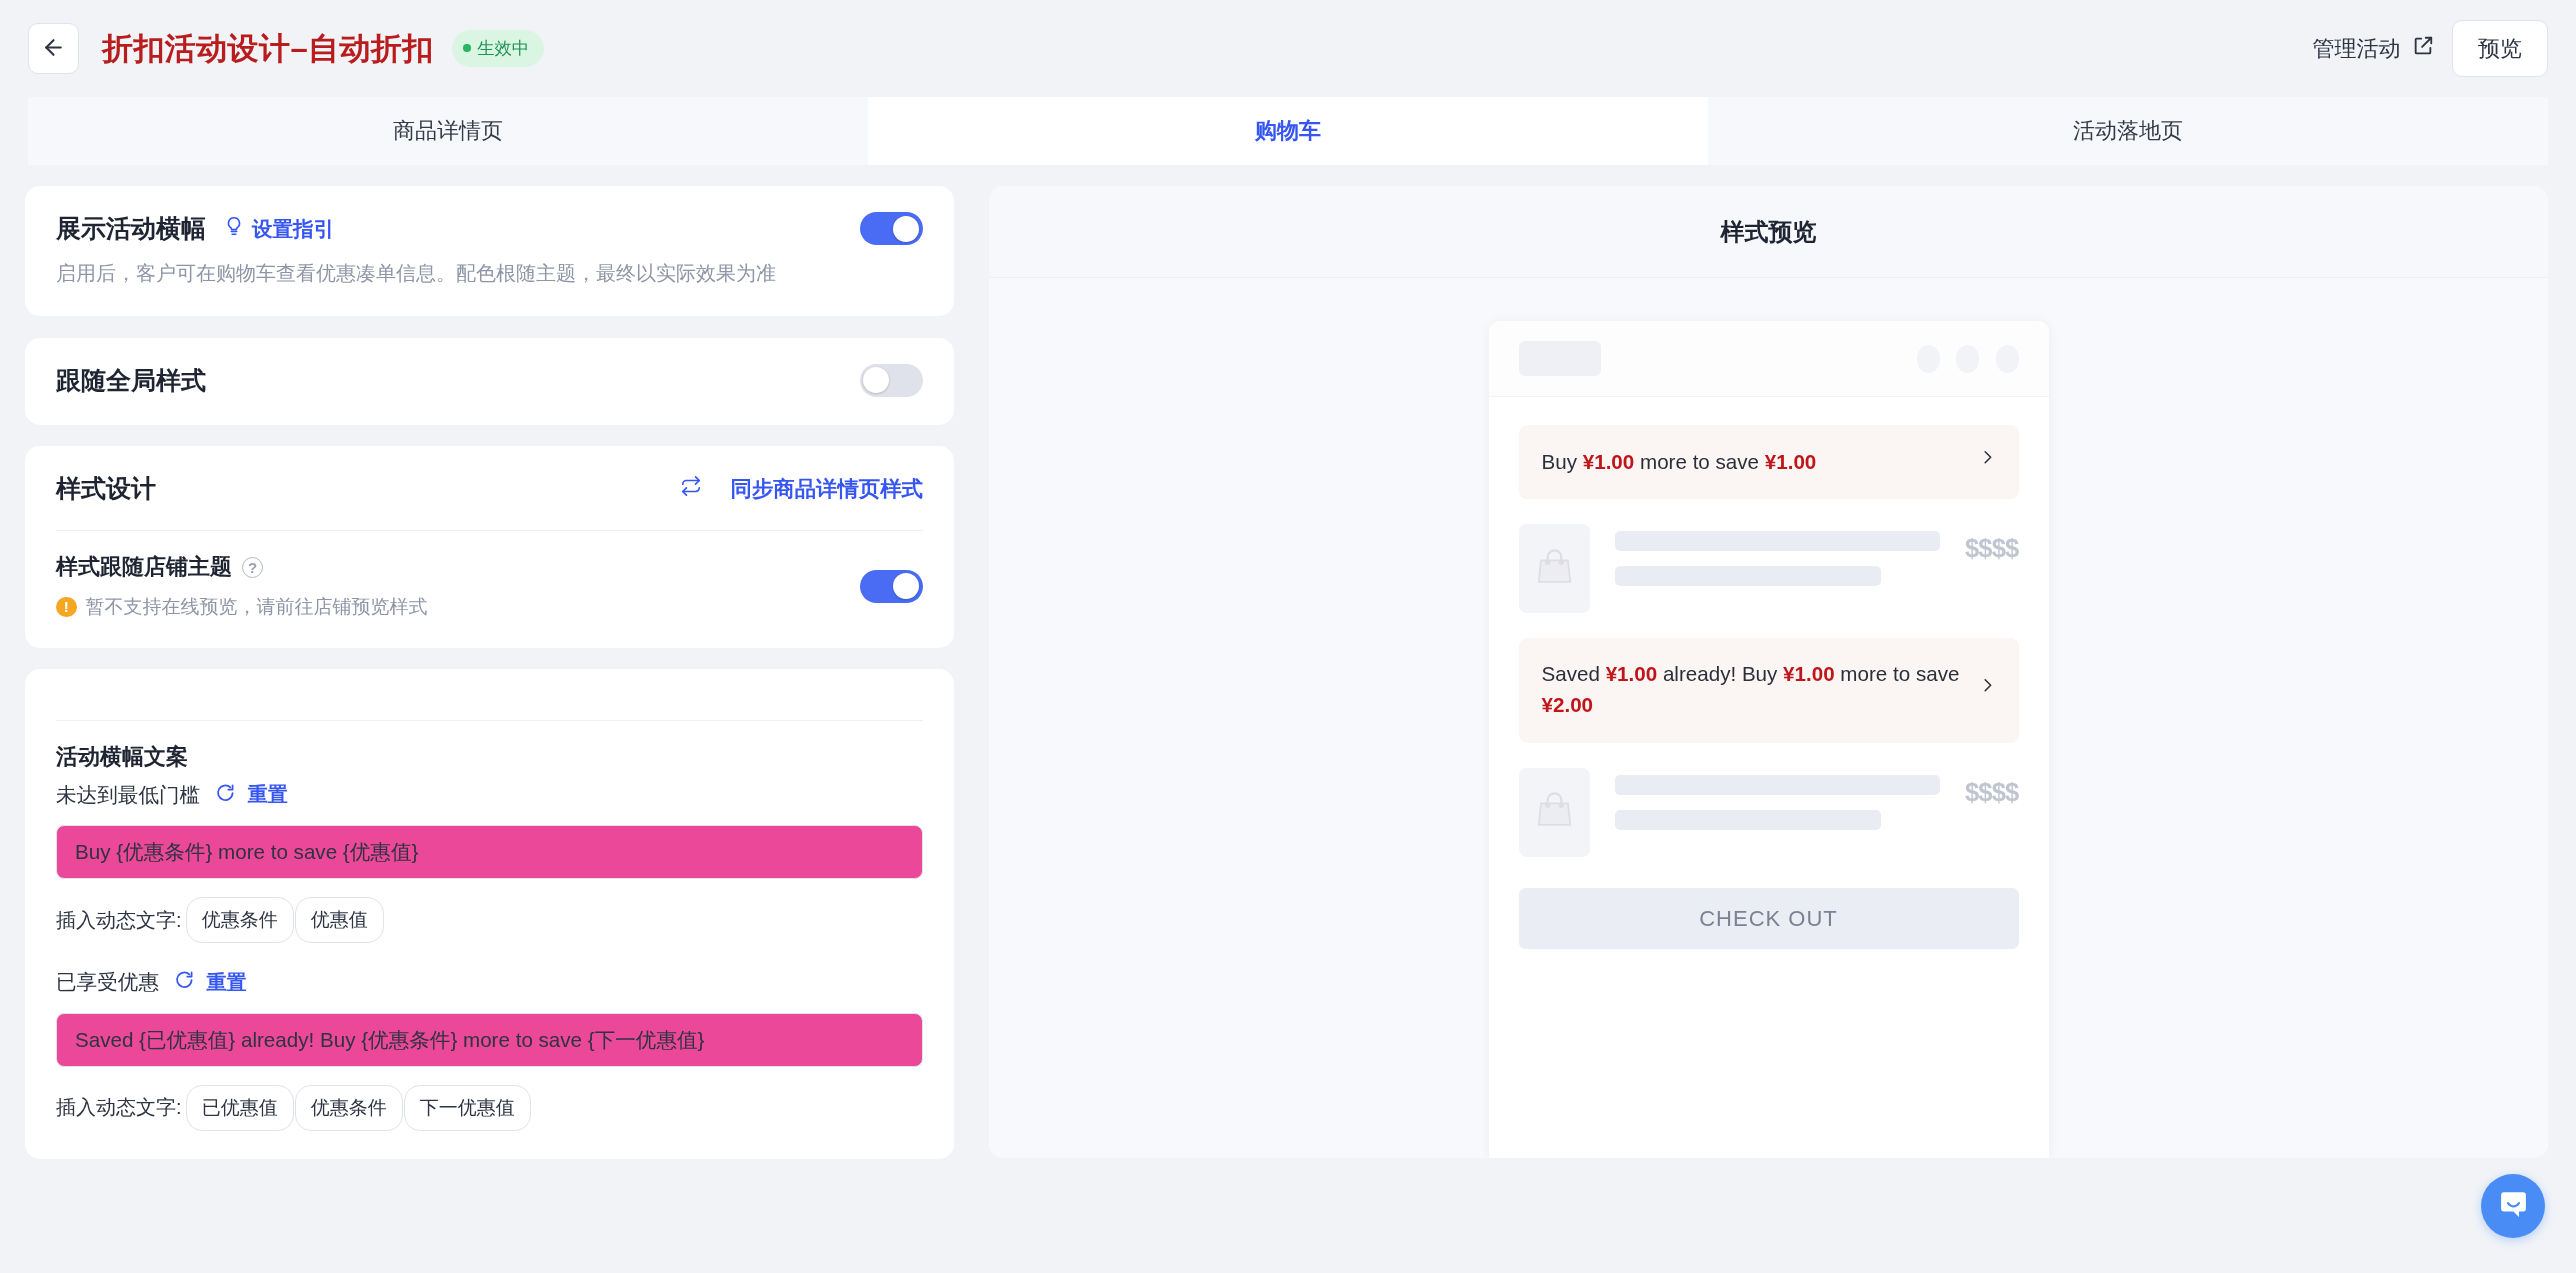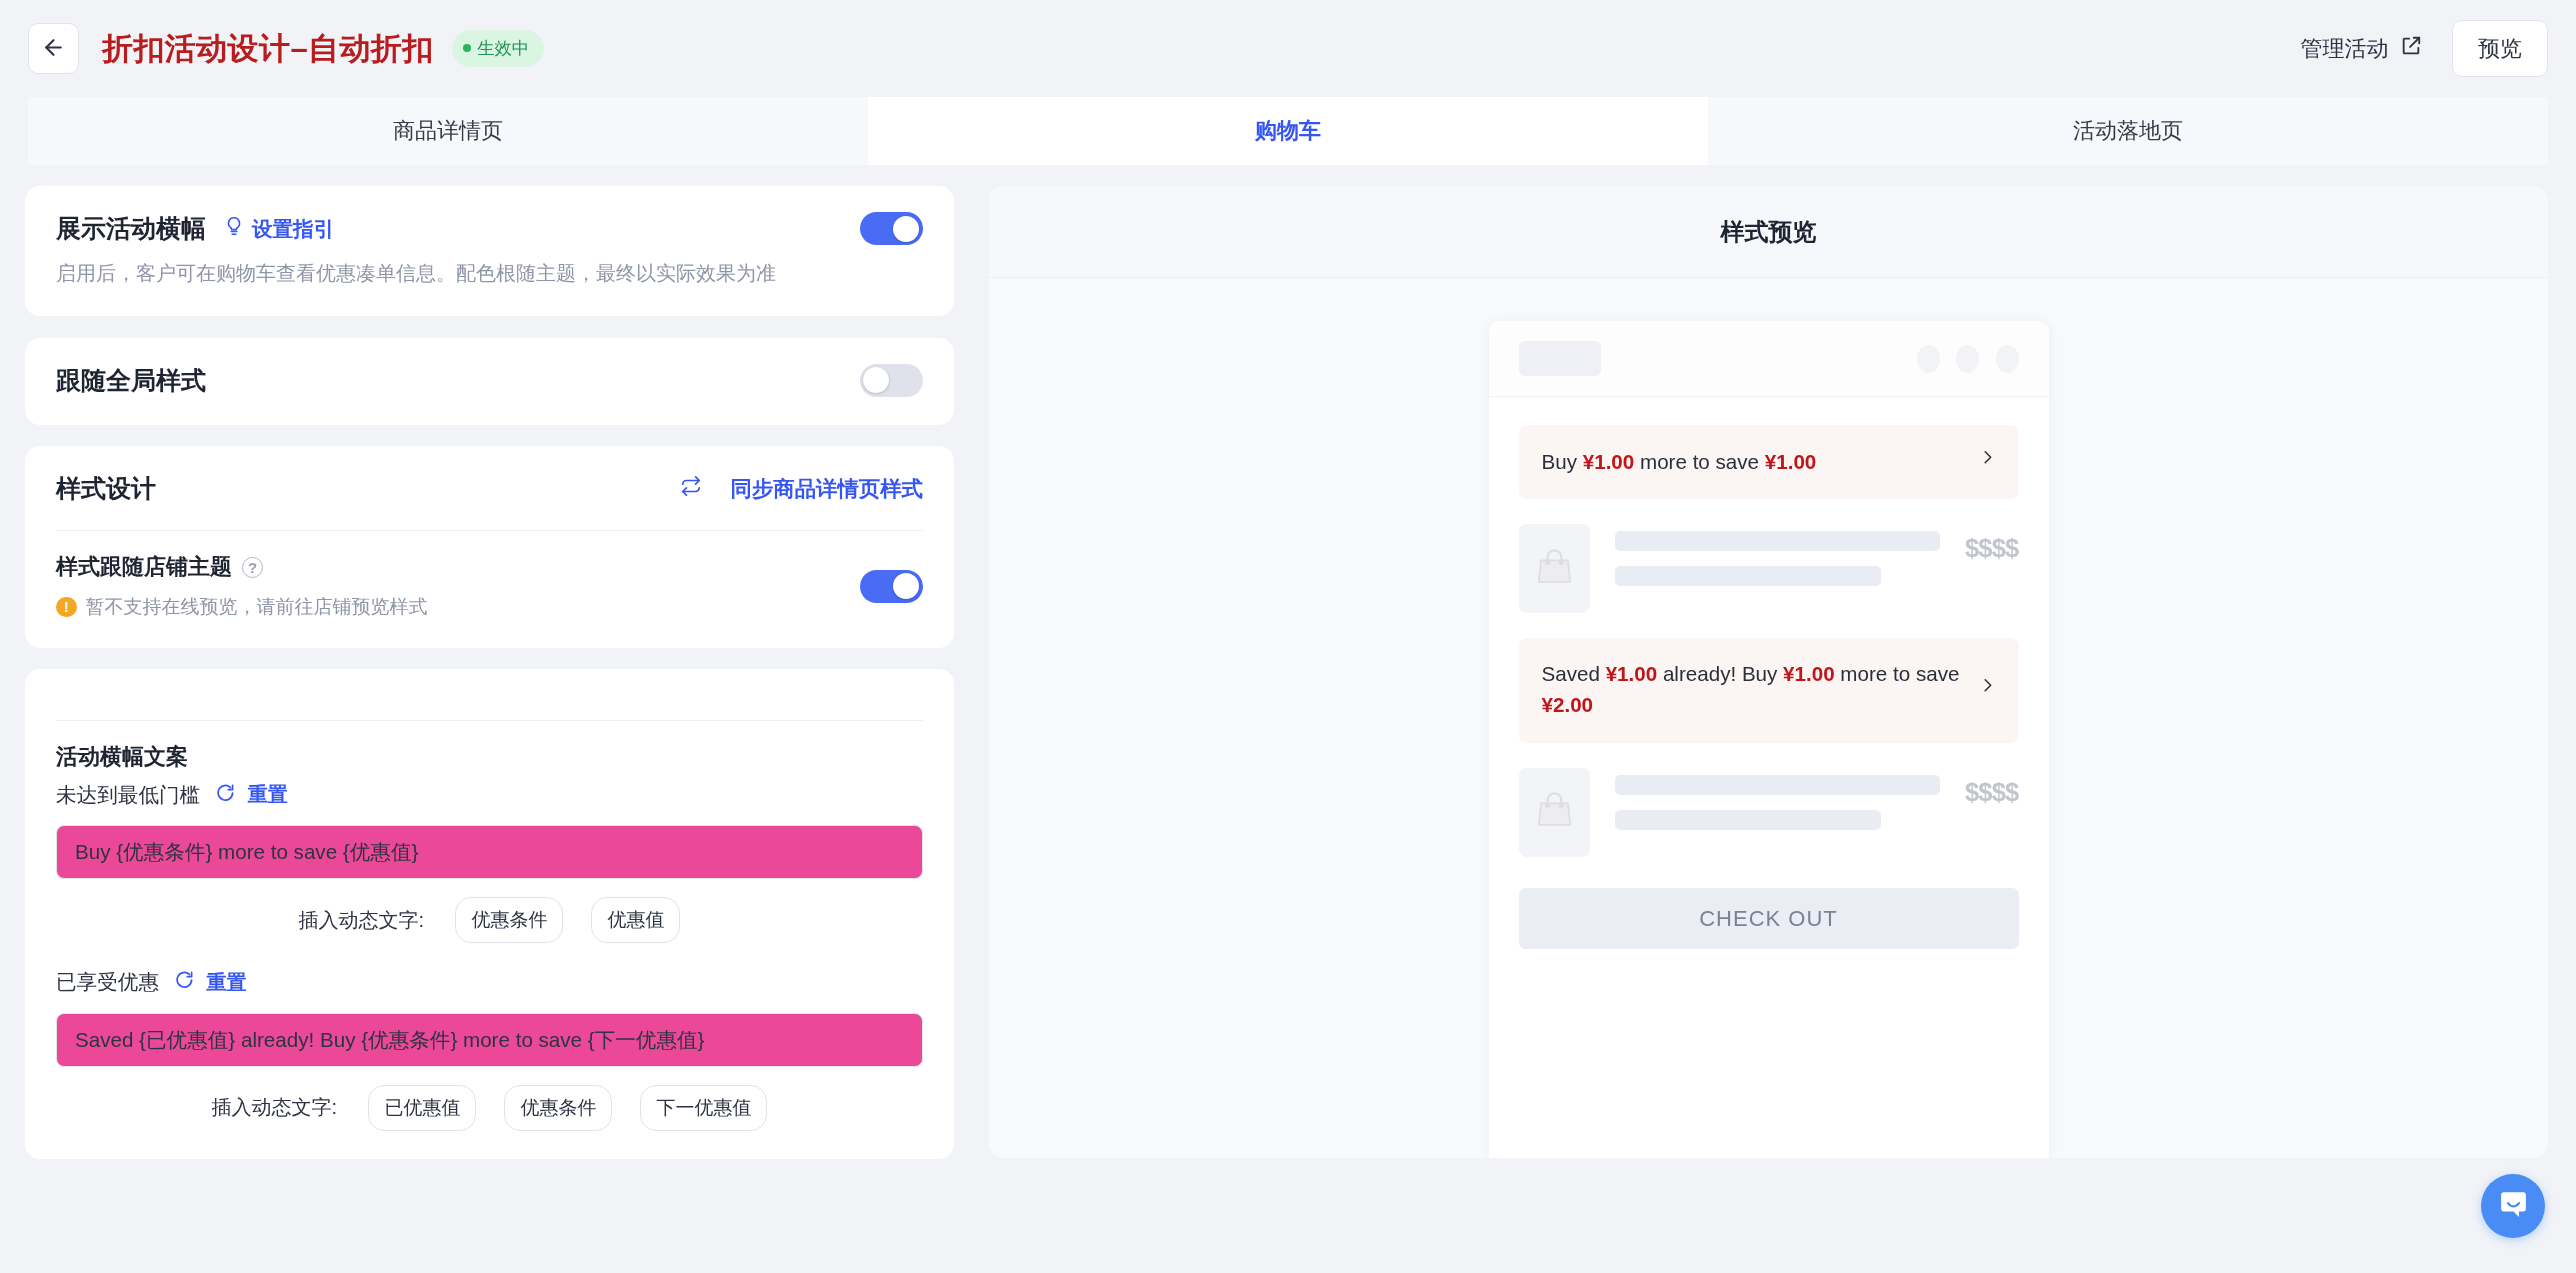--- a/index.html
+++ b/index.html
@@ -51,21 +51,21 @@
   }
   .status-dot {
     width: 7.4px; height: 7.4px; border-radius: 50%;
     background: #2bb563;
     display: inline-block;
   }
   .topbar-right {
     margin-left: auto;
     display: flex;
     align-items: center;
-    gap: 30px;
+    gap: 18px;
   }
   .manage-link {
     display: flex; align-items: center; gap: 11.5px;
     font-size: 22px;
     color: #2d3342;
     cursor: pointer;
     white-space: nowrap;
   }
   .manage-link svg { width: 22px; height: 22px; }
   .preview-btn {
@@ -262,21 +262,21 @@
     border-radius: 8.2px;
     background: #ec4899;
     font-size: 20.6px;
     color: #2d3342;
     padding: 0 18px;
     font-family: inherit;
     outline: none;
   }
   .chips-row {
     margin-top: 18px;
-    display: flex; align-items: center; gap: 28px; justify-content: center;
+    display: flex; align-items: center; gap: 1px;
   }
   .chips-label {
     font-size: 20px;
     color: #2d3342;
     white-space: nowrap;
     margin-right: 3.3px;
   }
   .chip {
     border: 0.8px solid #dfe3ea;
     border-radius: 16px;

